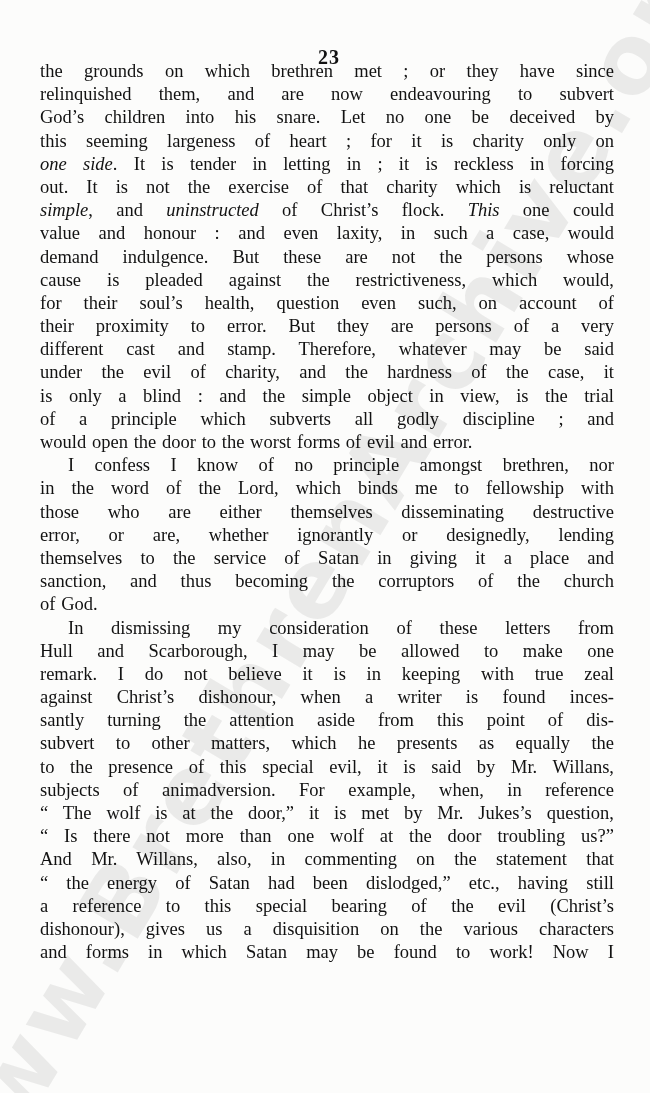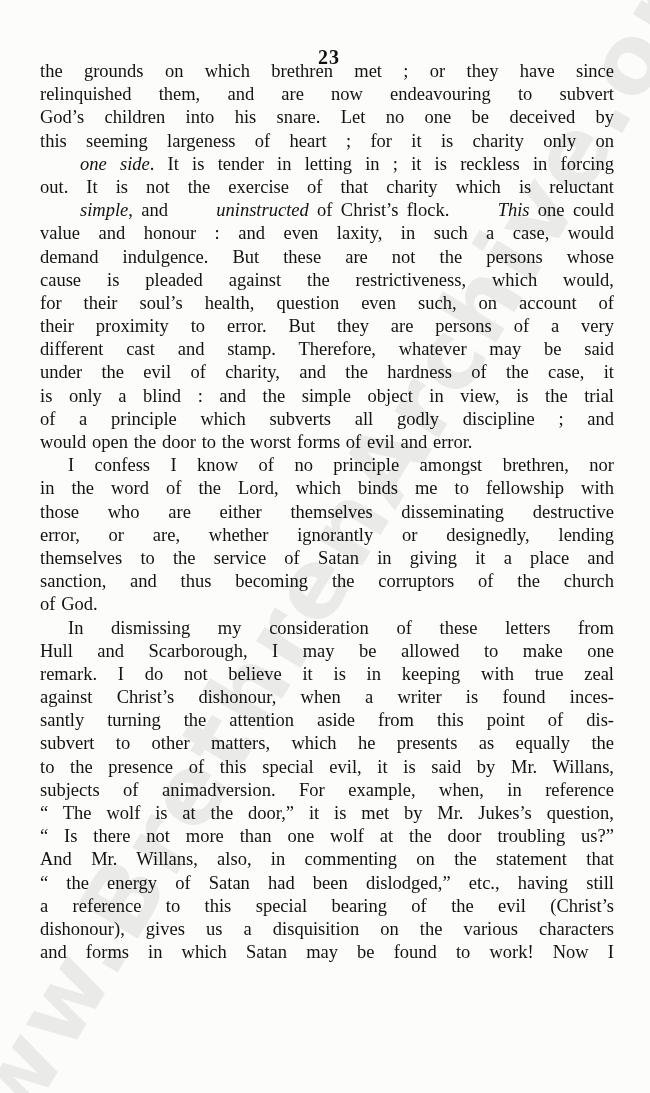--- a/index.html
+++ b/index.html
@@ -46,21 +46,20 @@
     text-justify: inter-word;
     word-spacing: 0.06em;
   }
   .line.last {
     text-align-last: left;
   }
   .line.indent {
     text-indent: 28px;
   }
   .line i {
-    margin-left: 40px;
   }
   .watermark {
     position: absolute;
     left: 327px;
     top: 560px;
     transform: translate(-50%, -50%) rotate(-59deg);
     white-space: nowrap;
     font-family: "DejaVu Sans", sans-serif;
     font-weight: 700;
     font-size: 95px;

